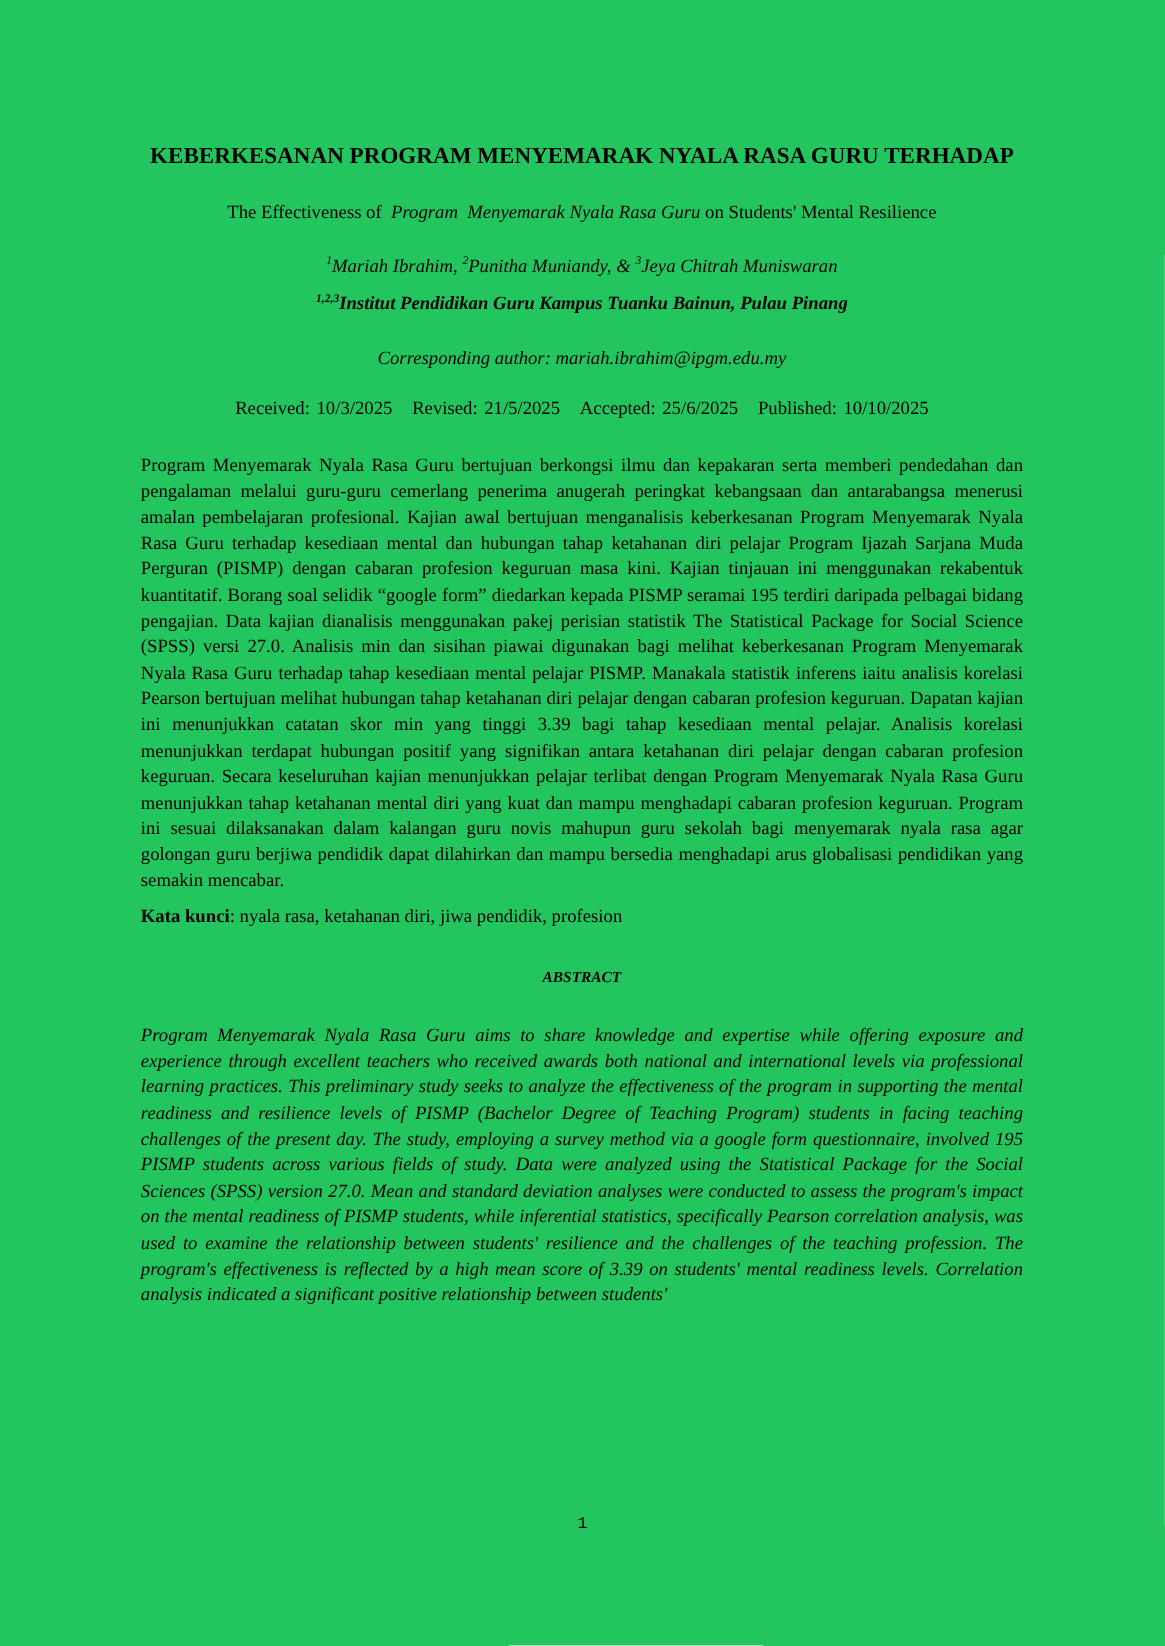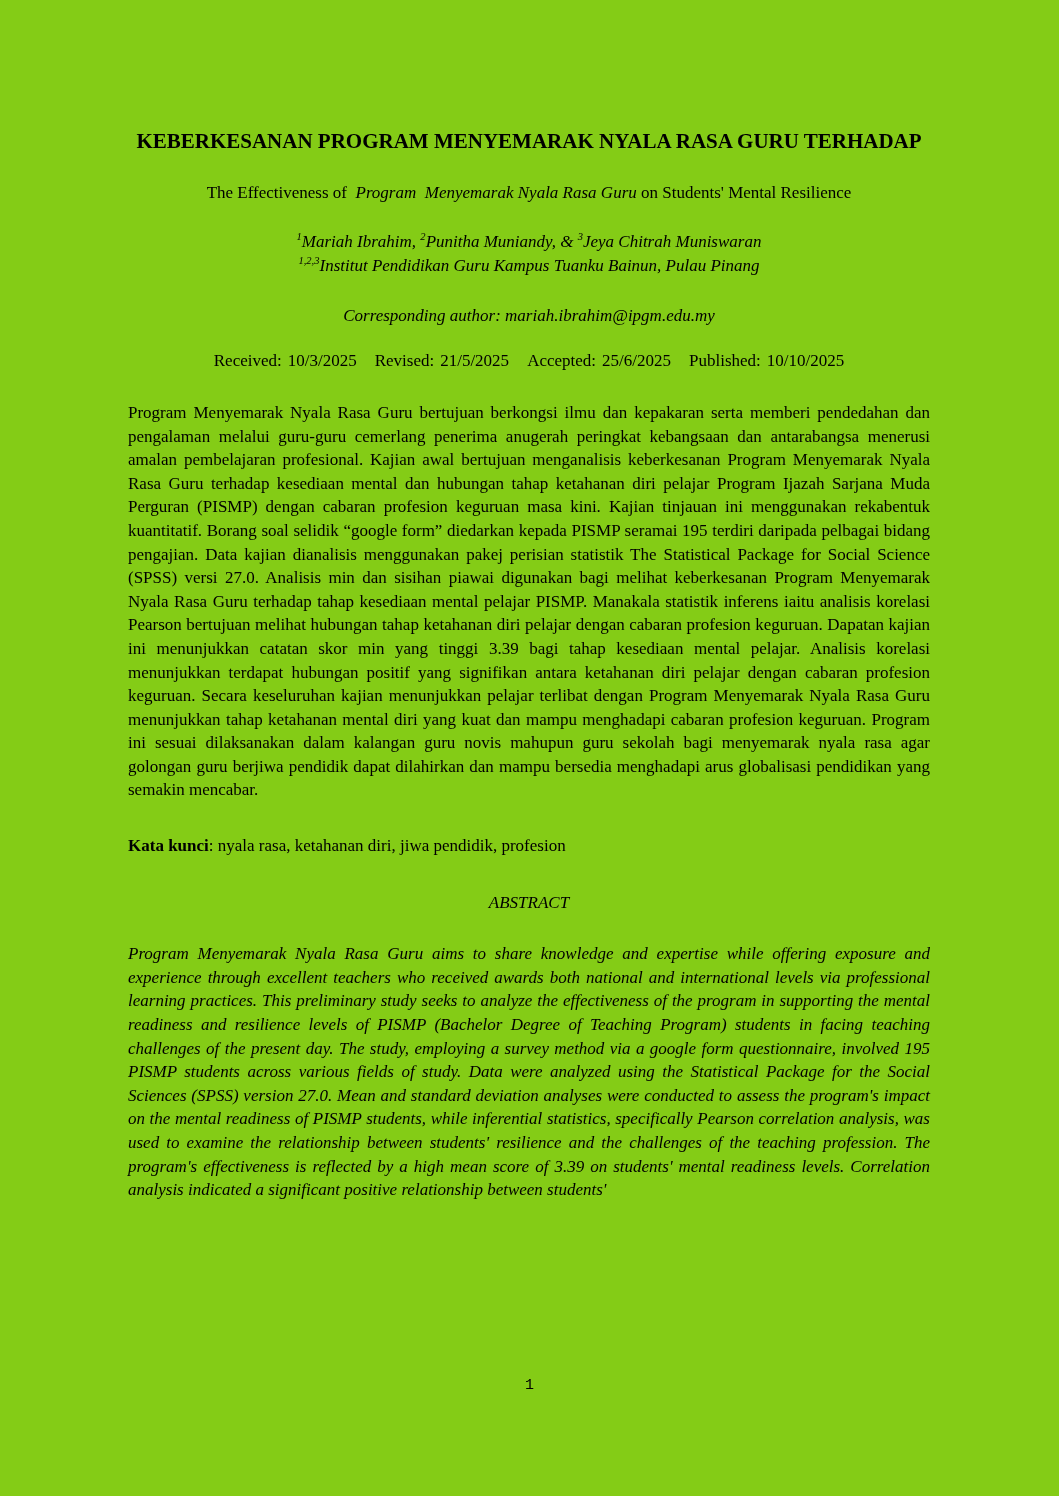--- a/index.html
+++ b/index.html
@@ -13,58 +13,58 @@
     font-family: "Liberation Serif", "DejaVu Serif", serif;
     color: #000000;
   }
   .page {
     position: relative;
     width: 1059px;
     height: 1496px;
     box-sizing: border-box;
     padding: 126px 129px 0 128px;
     overflow: hidden;
-    background: #84cc16;
+    background: #22c55e;
     font-size: 17px;
     line-height: 23.6px;
   }
   p, h1, h2 { margin: 0; }
   .center { text-align: center; }
   .justify { text-align: justify; }
   .italic { font-style: italic; }
   .title {
     font-size: 21px;
     font-weight: bold;
     line-height: 30px;
     text-align: center;
   }
   .tline { display: block; }
   .subtitle { margin-top: 25px; white-space: pre-wrap; }
   .authors { margin-top: 25px; text-align: center; }
-  .affiliation { margin-top: 1px; }
+  .affiliation { margin-top: 11px; font-weight: bold; }
   .corresponding { margin-top: 26px; }
   .dates { margin-top: 22px; }
   .dgroup { display: inline-block; margin: 0 9px; }
   .dgroup .dval { margin-left: 6px; }
   .doi { margin-top: 21px; }
   .h-abstrak {
     margin-top: 22px;
     font-size: 17px;
     font-weight: bold;
     line-height: 23.6px;
   }
   .h-abstract {
     margin-top: 33px;
-    font-size: 17px;
-    font-weight: normal;
+    font-size: 14px;
+    font-weight: bold;
     font-style: italic;
     line-height: 23.6px;
   }
   .body-text { margin-top: 28px; }
-  .keywords { margin-top: 32px; }
+  .keywords { margin-top: 9px; }
   .keywords b { font-weight: bold; }
   sup {
     font-size: 0.62em;
     line-height: 0;
     vertical-align: super;
   }
   .pagenum {
     position: absolute;
     top: 1376px;
     left: 0;

